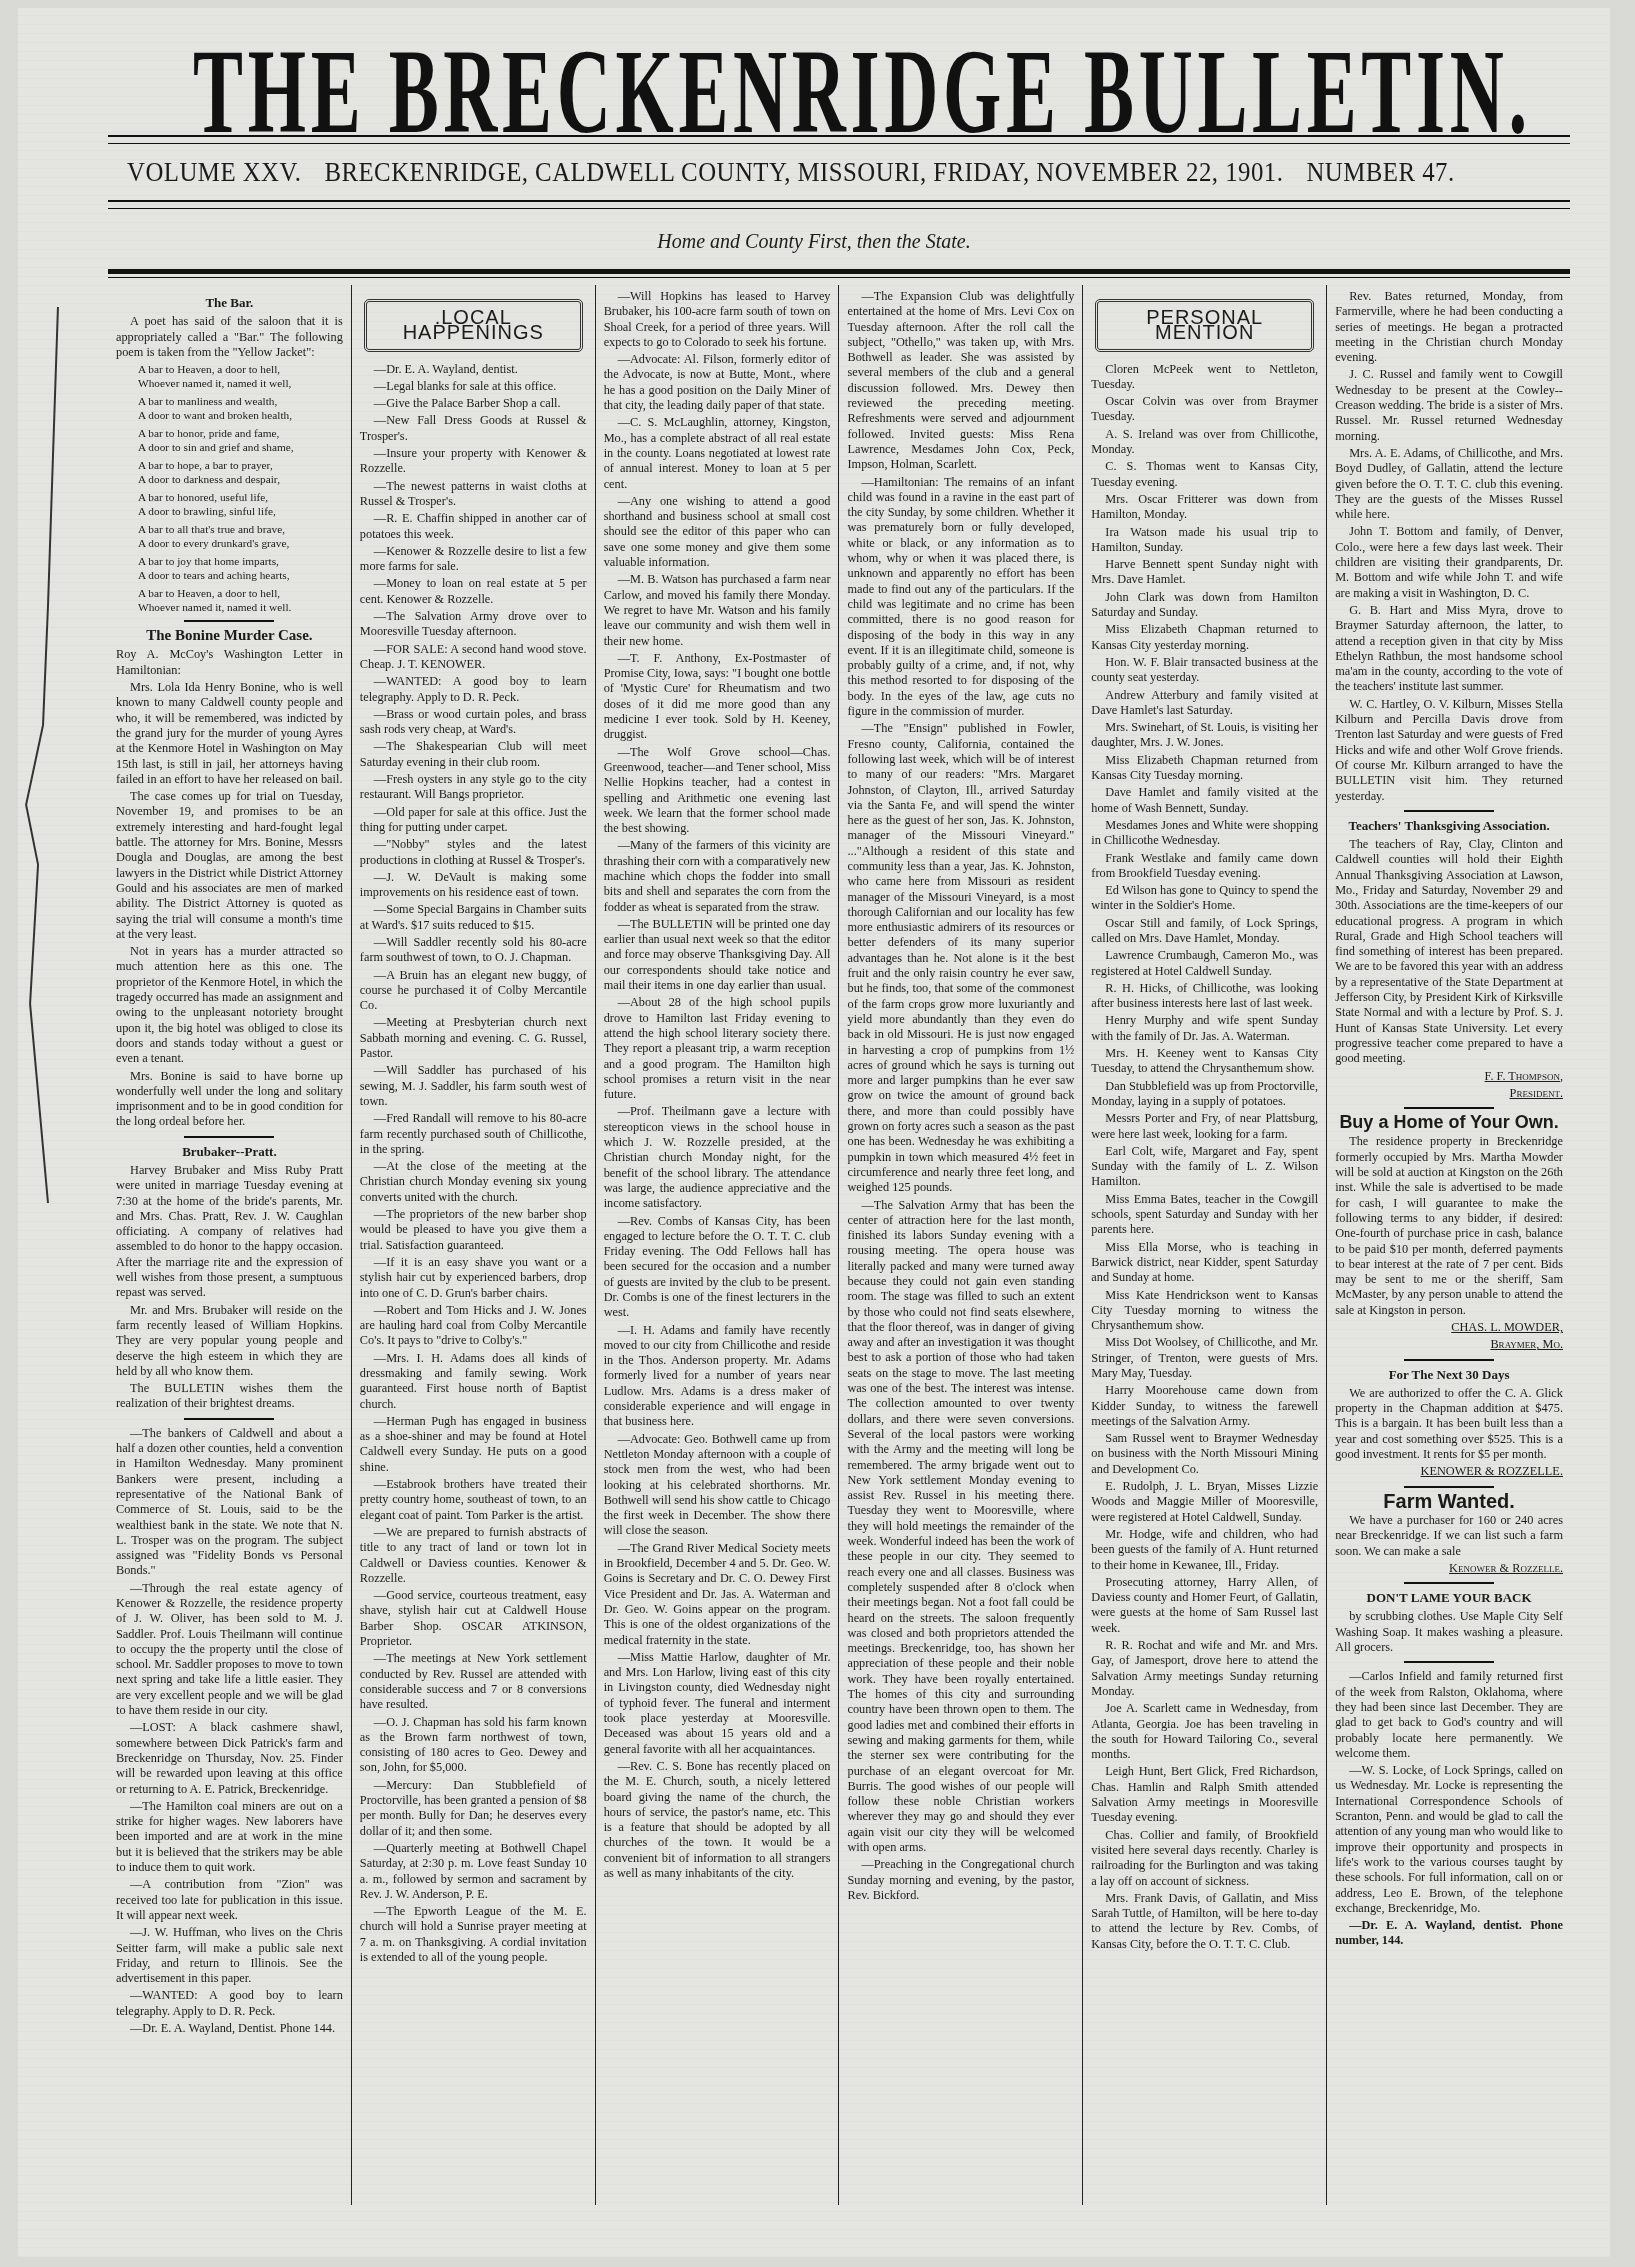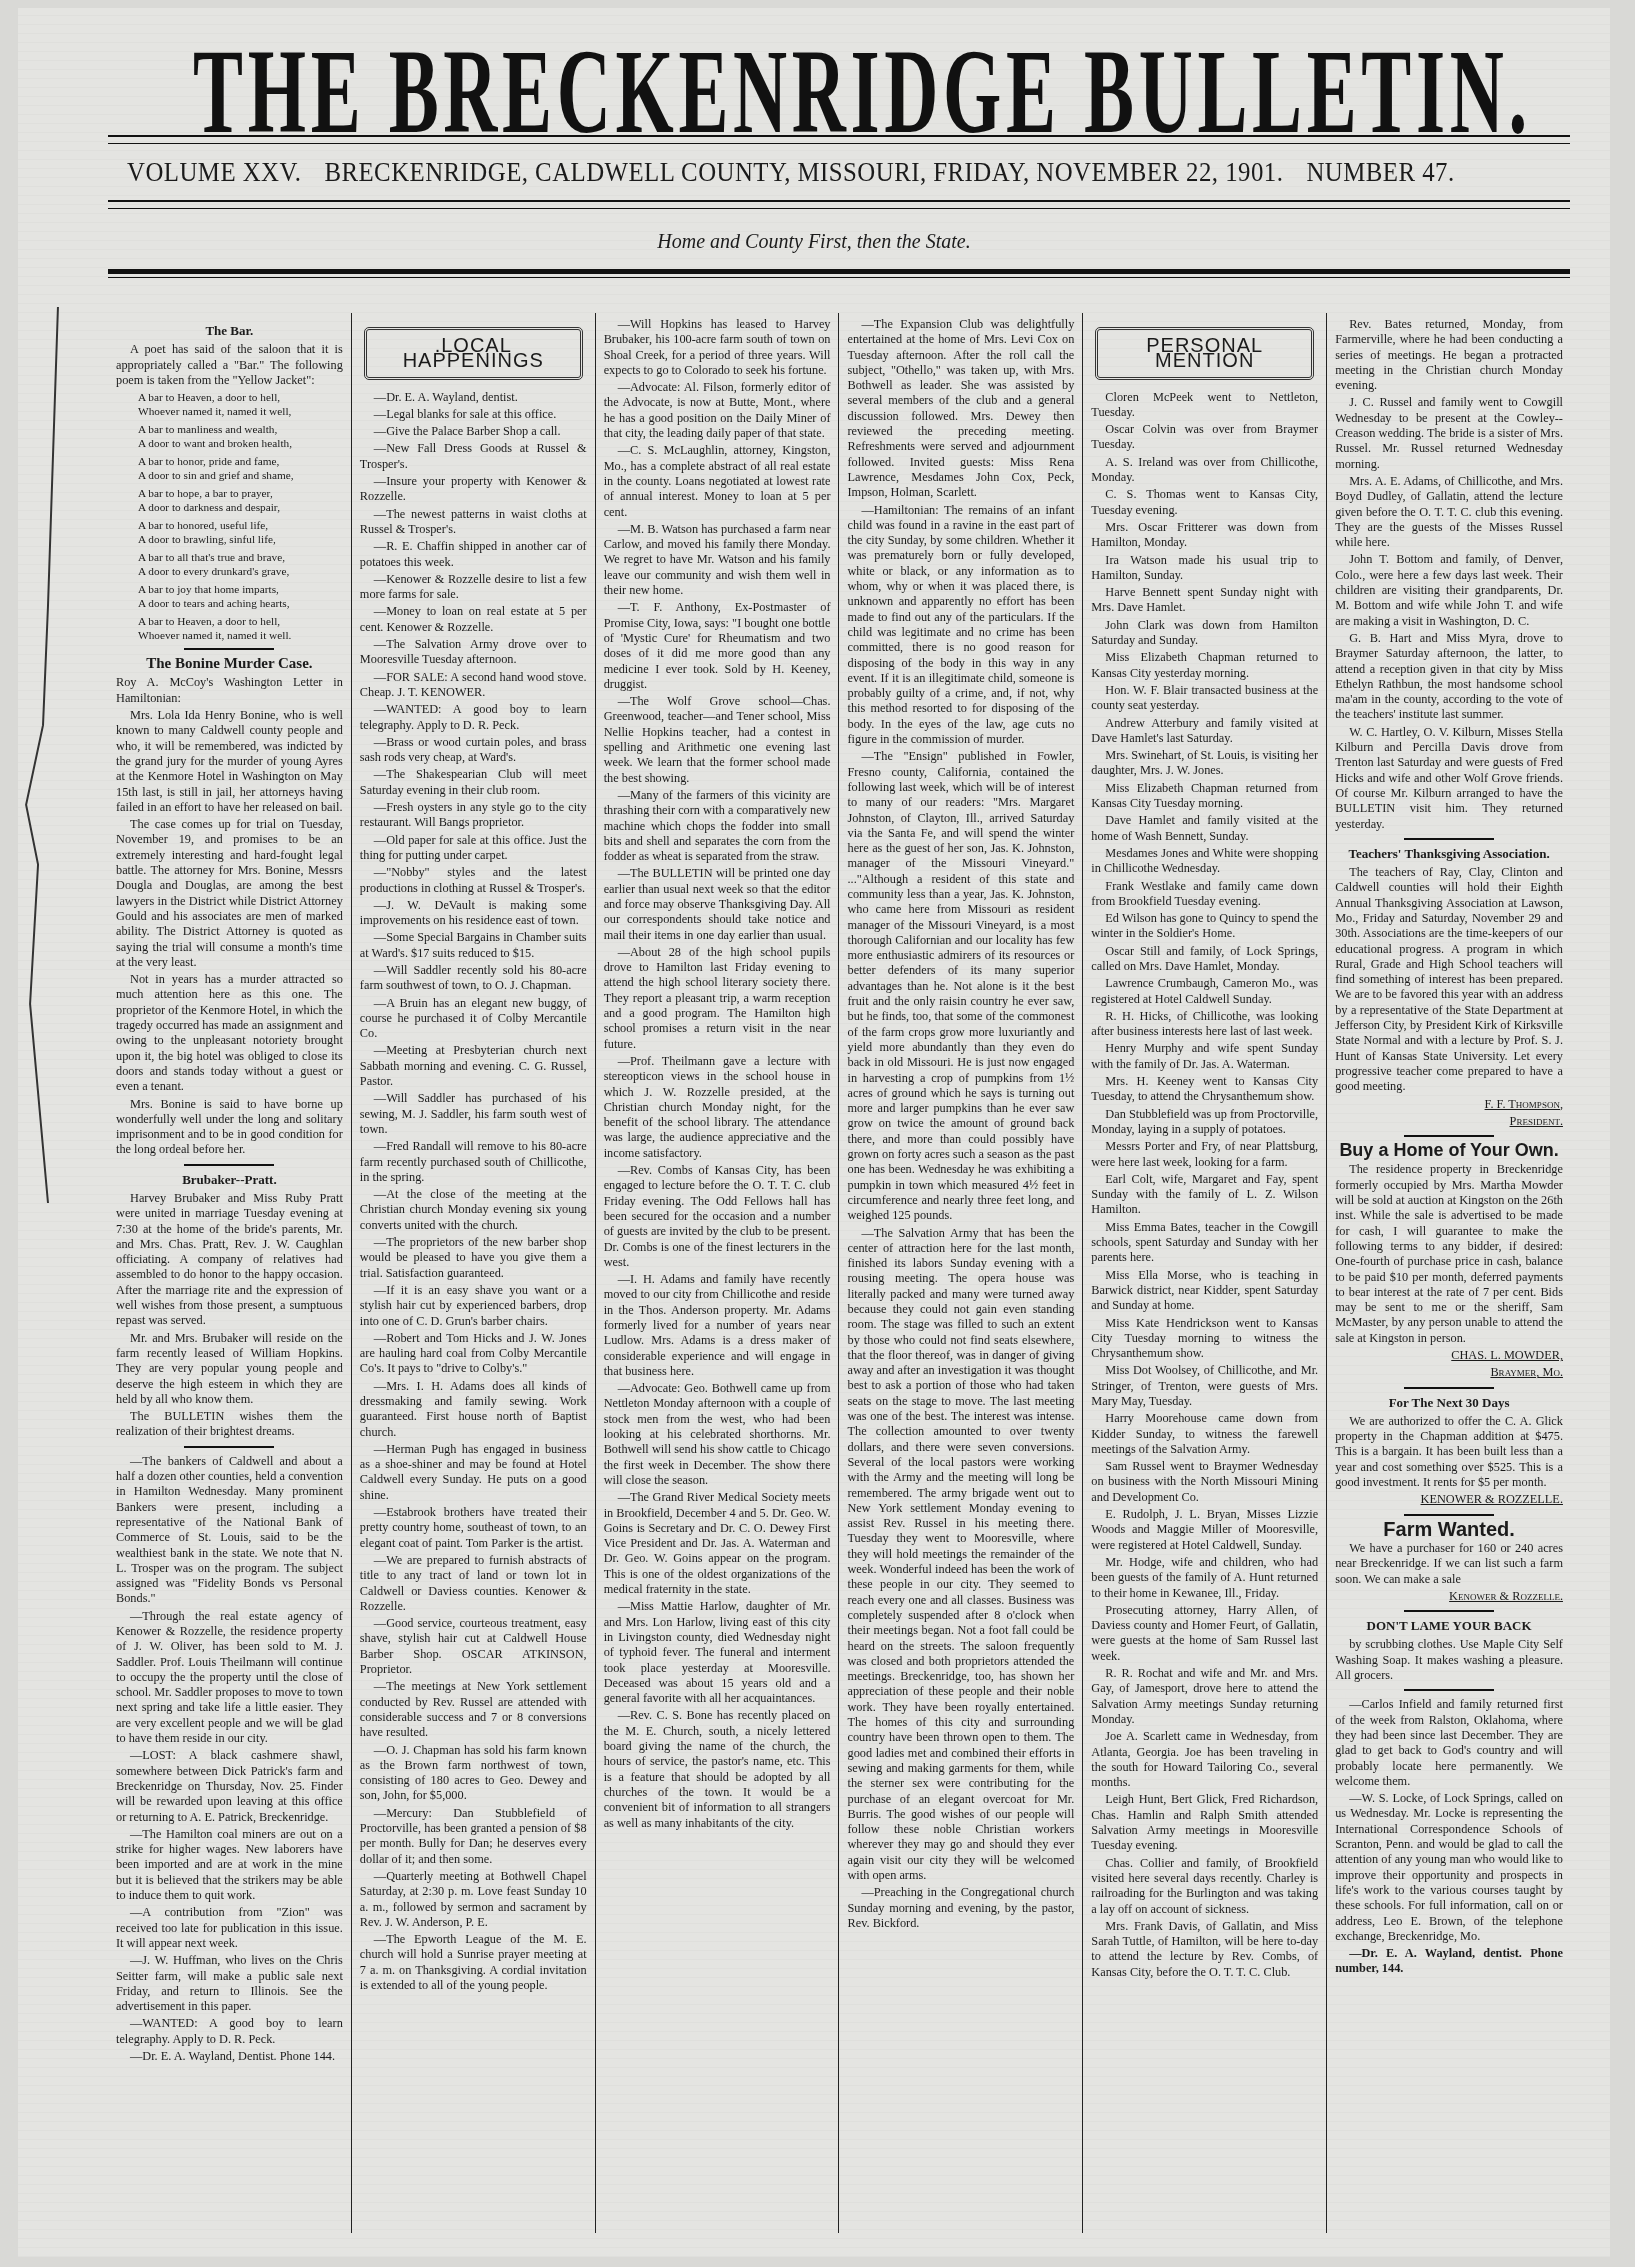--- a/index.html
+++ b/index.html
@@ -9,21 +9,21 @@
         background-image:repeating-linear-gradient(0deg,rgba(0,0,0,0.025) 0 1px,transparent 1px 9px);}
   .masthead{position:absolute;left:0;top:10px;width:1592px;text-align:center;}
   .title{font-family:"Liberation Serif","DejaVu Serif",serif;font-weight:bold;font-size:96px;letter-spacing:6px;
          transform:scaleX(0.78) scaleY(1.25);transform-origin:center top;margin-top:4px;color:#111;white-space:nowrap;}
   .rule2{position:absolute;left:90px;right:40px;height:6px;border-top:2px solid #111;border-bottom:1px solid #111;}
   .dateline{position:absolute;left:109px;right:40px;top:149px;display:flex;justify-content:space-between;
             font-size:27px;letter-spacing:0.5px;transform:scaleX(0.92);transform-origin:left;white-space:nowrap;}
   .motto{position:absolute;left:0;right:0;top:222px;text-align:center;font-size:20px;font-style:italic;}
   .heavyrule{position:absolute;left:90px;right:40px;top:261px;height:5px;background:#111;}
   .thinrule{position:absolute;left:90px;right:40px;top:269px;height:1px;background:#111;}
-  .cols{position:absolute;left:90px;top:277px;width:1463px;height:1920px;display:flex;margin-top:28px;}
+  .cols{position:absolute;left:90px;top:277px;width:1463px;height:1920px;display:flex;}
   .col{position:relative;width:244px;padding:4px 8px 0 8px;box-sizing:border-box;border-right:1px solid #222;
        font-size:12.3px;line-height:15.3px;text-align:justify;overflow:hidden;}
   .col:last-child{border-right:none;}
   .col p{margin:0 0 2px 0;text-indent:14px;}
   .head{text-align:center;font-weight:bold;font-size:13px;margin:6px 0 4px 0;text-indent:0 !important;}
   .head.big{font-size:18px;font-family:"Liberation Sans","DejaVu Sans",sans-serif;}
   .poem{padding-left:22px;font-size:11.3px;line-height:14px;}
   .poem div{margin:0;}
   .poem .gap{height:4px;}
   .sep{width:90px;height:2px;background:#111;margin:6px auto;}
@@ -143,20 +143,21 @@
       <p>—O. J. Chapman has sold his farm known as the Brown farm northwest of town, consisting of 180 acres to Geo. Dewey and son, John, for $5,000.</p>
       <p>—Mercury: Dan Stubblefield of Proctorville, has been granted a pension of $8 per month. Bully for Dan; he deserves every dollar of it; and then some.</p>
       <p>—Quarterly meeting at Bothwell Chapel Saturday, at 2:30 p. m. Love feast Sunday 10 a. m., followed by sermon and sacrament by Rev. J. W. Anderson, P. E.</p>
       <p>—The Epworth League of the M. E. church will hold a Sunrise prayer meeting at 7 a. m. on Thanksgiving. A cordial invitation is extended to all of the young people.</p>
     </div>
 
     <div class="col">
       <p>—Will Hopkins has leased to Harvey Brubaker, his 100-acre farm south of town on Shoal Creek, for a period of three years. Will expects to go to Colorado to seek his fortune.</p>
       <p>—Advocate: Al. Filson, formerly editor of the Advocate, is now at Butte, Mont., where he has a good position on the Daily Miner of that city, the leading daily paper of that state.</p>
       <p>—C. S. McLaughlin, attorney, Kingston, Mo., has a complete abstract of all real estate in the county. Loans negotiated at lowest rate of annual interest. Money to loan at 5 per cent.</p>
+      <p>—Any one wishing to attend a good shorthand and business school at small cost should see the editor of this paper who can save one some money and give them some valuable information.</p>
       <p>—M. B. Watson has purchased a farm near Carlow, and moved his family there Monday. We regret to have Mr. Watson and his family leave our community and wish them well in their new home.</p>
       <p>—T. F. Anthony, Ex-Postmaster of Promise City, Iowa, says: "I bought one bottle of 'Mystic Cure' for Rheumatism and two doses of it did me more good than any medicine I ever took. Sold by H. Keeney, druggist.</p>
       <p>—The Wolf Grove school—Chas. Greenwood, teacher—and Tener school, Miss Nellie Hopkins teacher, had a contest in spelling and Arithmetic one evening last week. We learn that the former school made the best showing.</p>
       <p>—Many of the farmers of this vicinity are thrashing their corn with a comparatively new machine which chops the fodder into small bits and shell and separates the corn from the fodder as wheat is separated from the straw.</p>
       <p>—The BULLETIN will be printed one day earlier than usual next week so that the editor and force may observe Thanksgiving Day. All our correspondents should take notice and mail their items in one day earlier than usual.</p>
       <p>—About 28 of the high school pupils drove to Hamilton last Friday evening to attend the high school literary society there. They report a pleasant trip, a warm reception and a good program. The Hamilton high school promises a return visit in the near future.</p>
       <p>—Prof. Theilmann gave a lecture with stereopticon views in the school house in which J. W. Rozzelle presided, at the Christian church Monday night, for the benefit of the school library. The attendance was large, the audience appreciative and the income satisfactory.</p>
       <p>—Rev. Combs of Kansas City, has been engaged to lecture before the O. T. T. C. club Friday evening. The Odd Fellows hall has been secured for the occasion and a number of guests are invited by the club to be present. Dr. Combs is one of the finest lecturers in the west.</p>
       <p>—I. H. Adams and family have recently moved to our city from Chillicothe and reside in the Thos. Anderson property. Mr. Adams formerly lived for a number of years near Ludlow. Mrs. Adams is a dress maker of considerable experience and will engage in that business here.</p>
       <p>—Advocate: Geo. Bothwell came up from Nettleton Monday afternoon with a couple of stock men from the west, who had been looking at his celebrated shorthorns. Mr. Bothwell will send his show cattle to Chicago the first week in December. The show there will close the season.</p>

